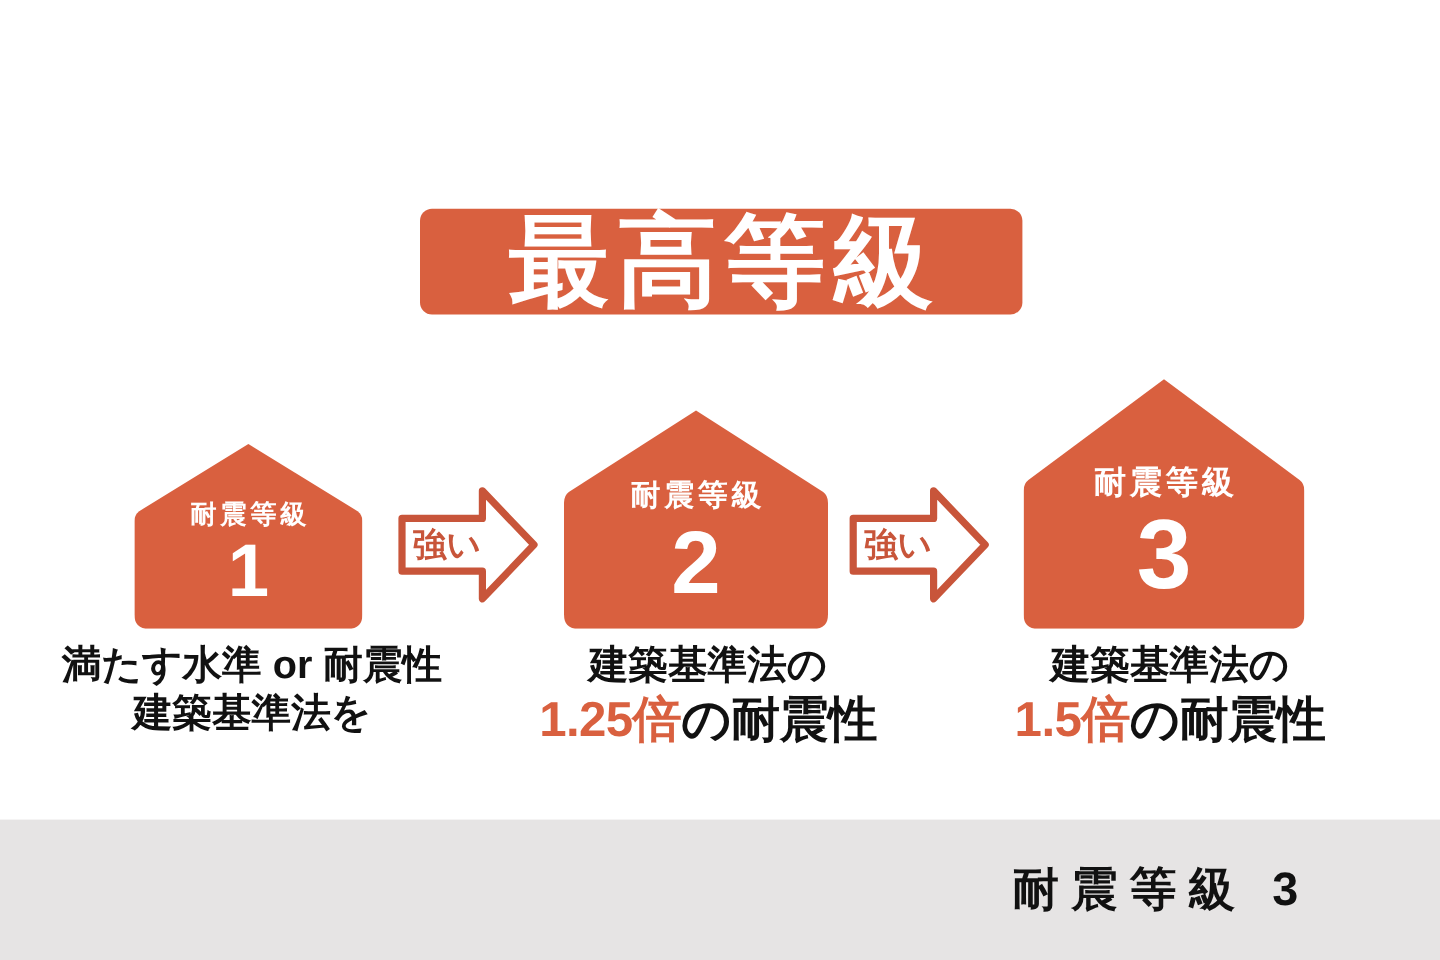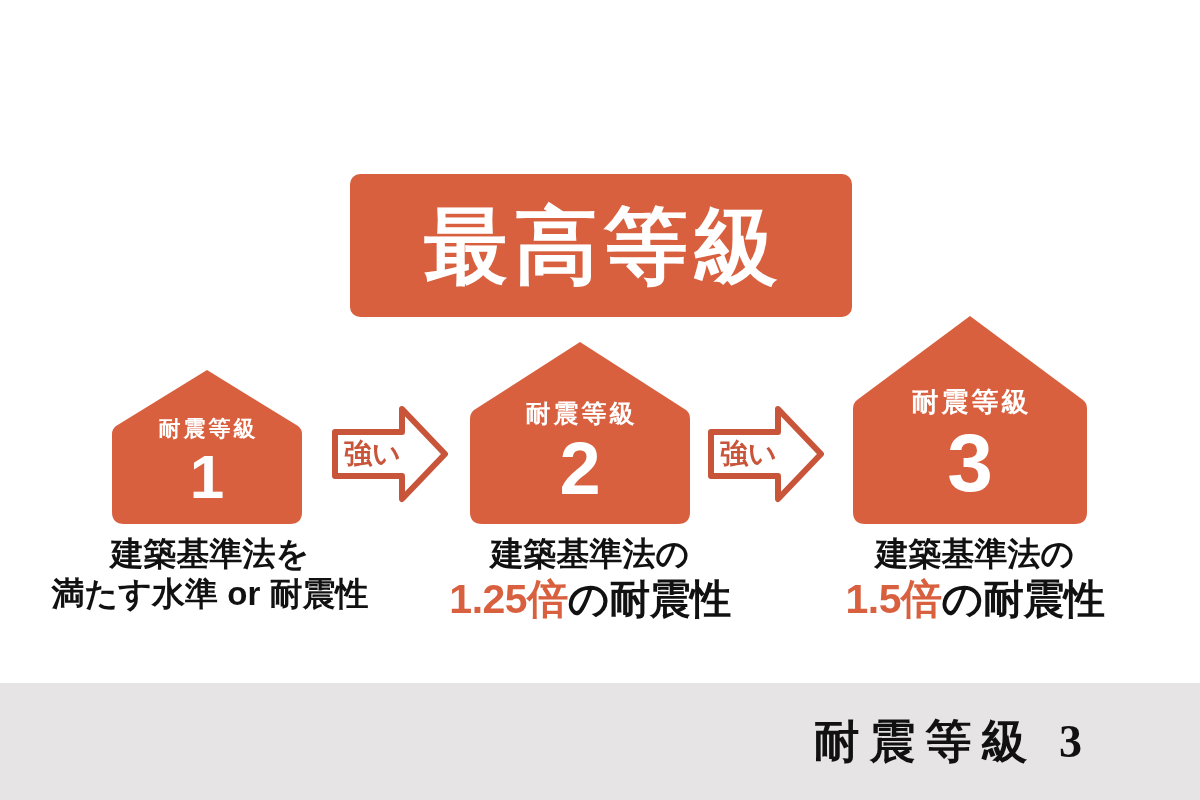--- a/index.html
+++ b/index.html
@@ -17,21 +17,21 @@
     background: #ffffff;
     overflow: hidden;
   }
 
   
   .banner {
     position: absolute;
     left: 350px;
     top: 174px;
     width: 502px;
-    height: 143px;
+    height: 88px;
     background: #d9603f;
     border-radius: 10px;
     display: flex;
     align-items: center;
     justify-content: center;
   }
   .banner-text {
     color: #ffffff;
     font-size: 84px;
     font-weight: bold;
@@ -142,28 +142,27 @@
     top: 683px;
     width: 1200px;
     height: 117px;
     background: #e6e4e4;
     display: flex;
     align-items: center;
     justify-content: flex-end;
   }
   .bottom-bar-text {
     color: #111111;
-    font-size: 46px;
+    font-size: 39px;
     font-weight: bold;
     letter-spacing: 10px;
     text-indent: 10px;
     line-height: 1;
     padding-right: 108px;
     white-space: nowrap;
-    font-family: Liberation Serif, serif;
   }
 </style>
 </head>
 <body>
 
 <div id="stage">
 
   <div class="banner">
     <span class="banner-text">最高等級</span>
   </div>
@@ -206,22 +205,22 @@
     <svg width="234" height="210" viewBox="0 0 234 210" aria-hidden="true">
       <path d="M117 2 L230 86 Q234 89 234 95 L234 198 Q234 210 222 210 L12 210 Q0 210 0 198 L0 95 Q0 89 4 86 Z" fill="#d9603f"></path>
     </svg>
     <div class="house-labels">
       <span class="house-grade-label">耐震等級</span>
       <span class="house-grade-number">3</span>
     </div>
   </div>
 
   <div class="caption" id="caption1">
+    <span class="caption-line">満たす水準 or 耐震性</span>
     <span class="caption-line">建築基準法を</span>
-    <span class="caption-line">満たす水準 or 耐震性</span>
   </div>
 
   <div class="caption" id="caption2">
     <span class="caption-line">建築基準法の</span>
     <span class="caption-line big"><span class="accent">1.25倍</span><span>の耐震性</span></span>
   </div>
 
   <div class="caption" id="caption3">
     <span class="caption-line">建築基準法の</span>
     <span class="caption-line big"><span class="accent">1.5倍</span><span>の耐震性</span></span>

